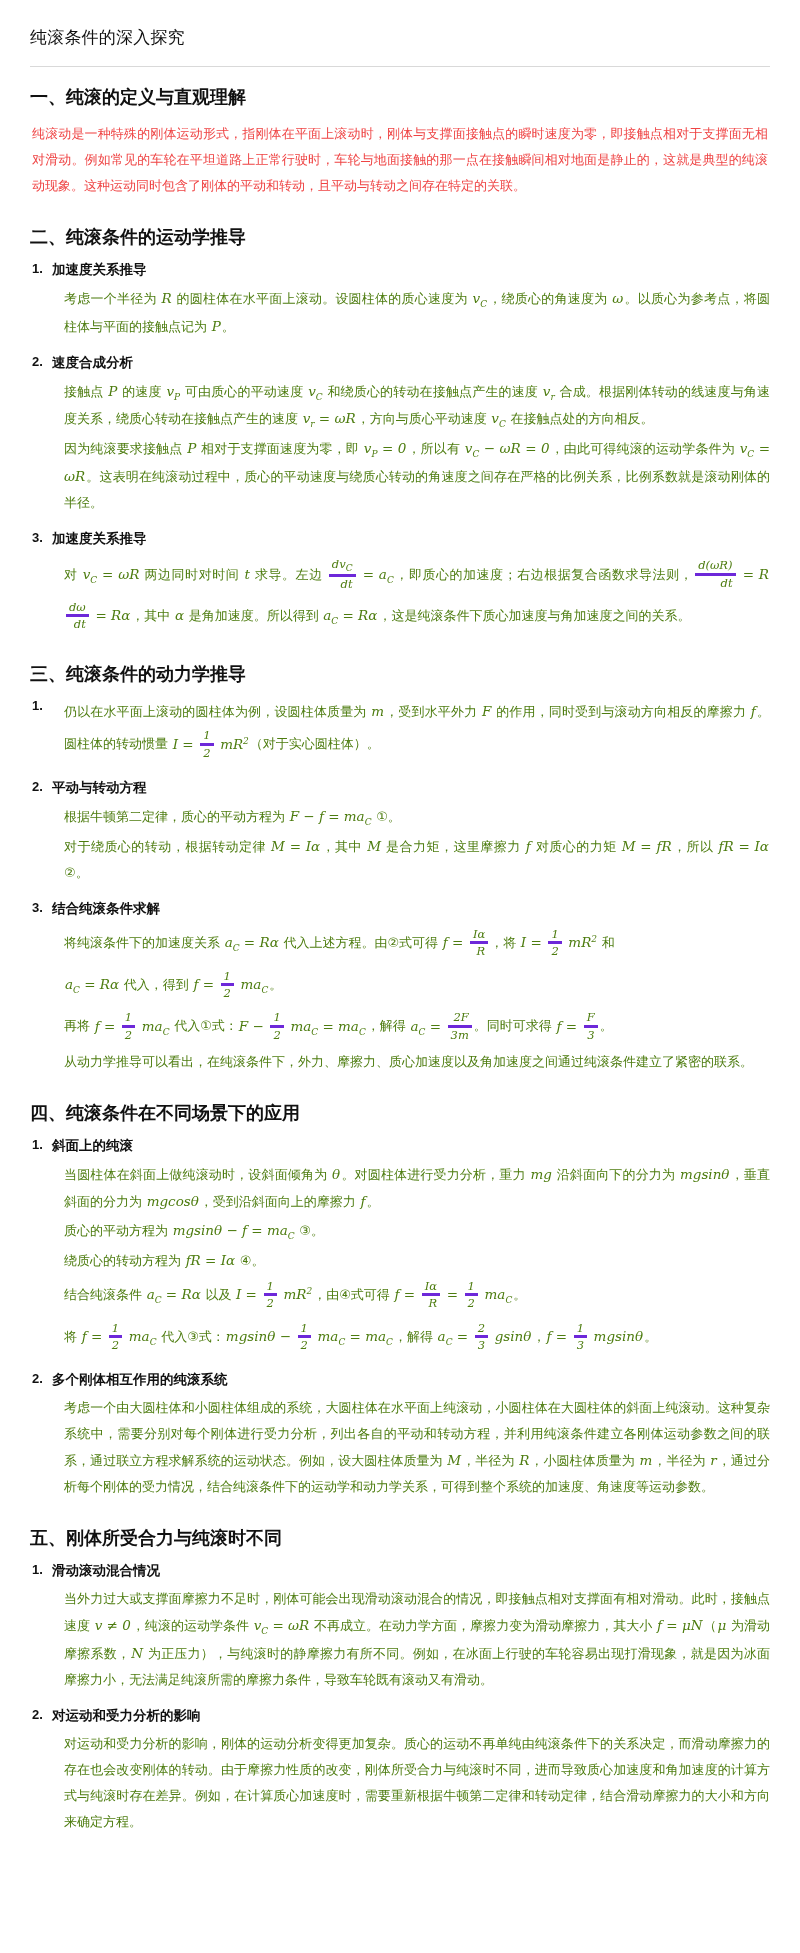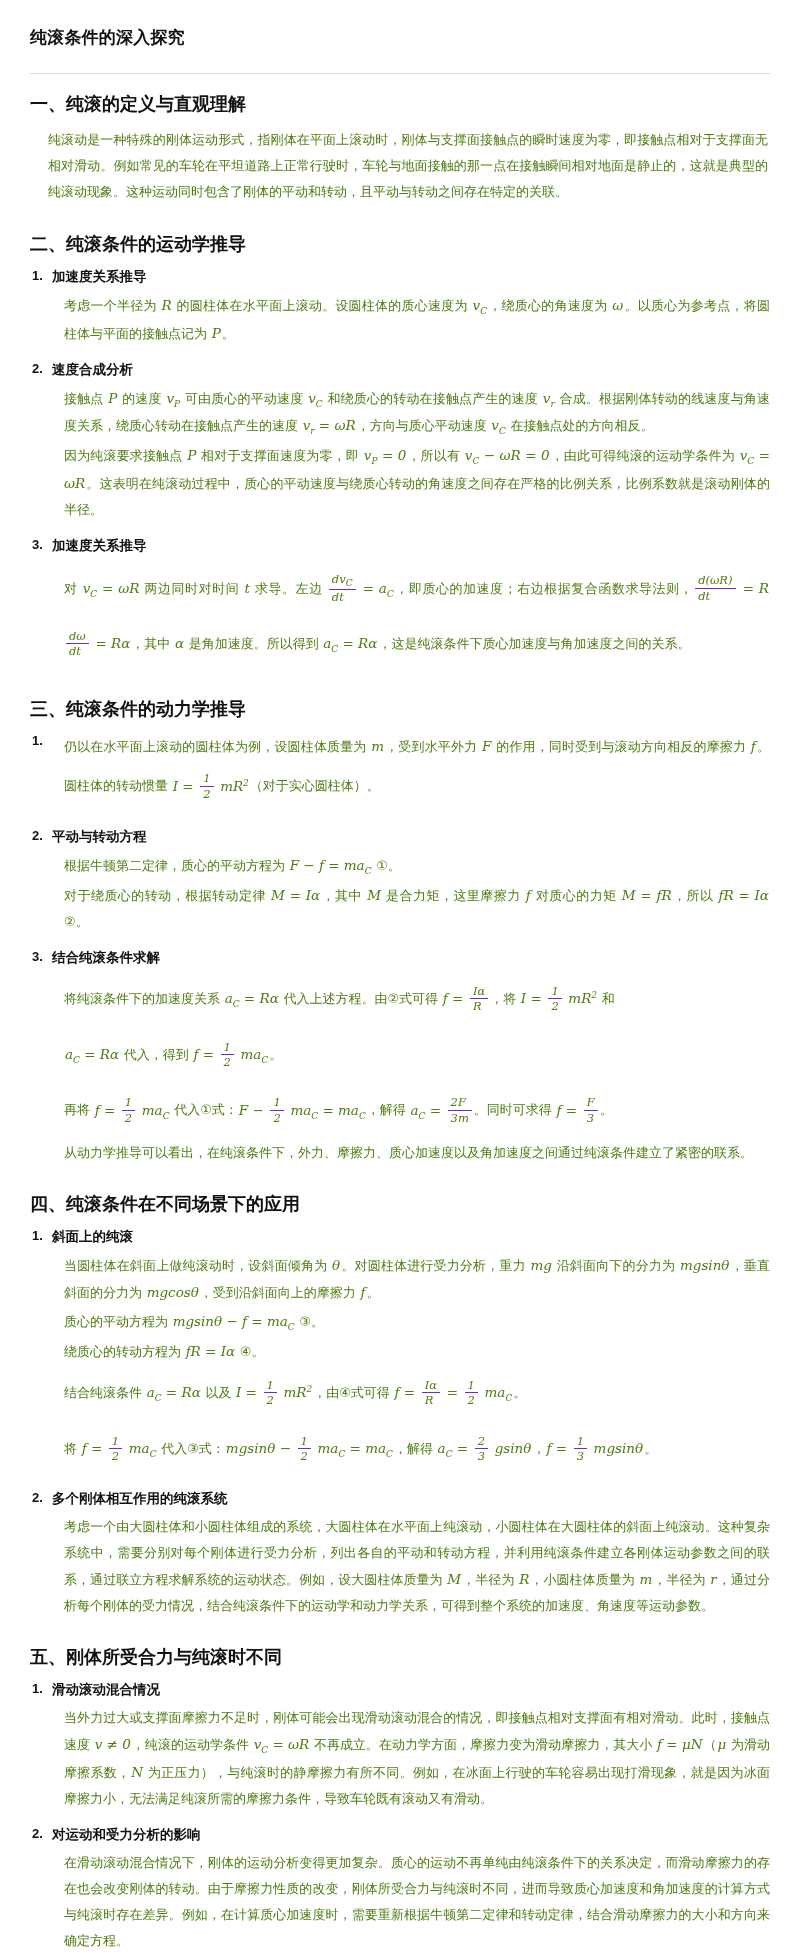--- a/index.html
+++ b/index.html
@@ -12,47 +12,46 @@
     font-family: "Liberation Sans", "DejaVu Sans", sans-serif;
     color: #1a1a1a;
   }
   .page {
     width: 800px;
     box-sizing: border-box;
     padding: 26px 30px 34px 30px;
   }
   .doc-title {
     font-size: 17px;
-    font-weight: bold;
-    color: #111;
-    margin: 0 0 24px 0;
+    font-weight: normal;
+    color: #111;
+    margin: 0 0 17px 0;
     letter-spacing: 0.2px;
   }
   .title-rule {
     height: 1px;
     background: #d9d9d9;
     margin: 8px 0 18px 0;
   }
   h2.section-title {
     font-size: 18px;
     font-weight: bold;
     color: #111;
     margin: 26px 0 12px 0;
   }
   h2.section-title:first-of-type {
     margin-top: 10px;
   }
   .intro-para {
     font-size: 13px;
     line-height: 2.0;
     text-align: justify;
-    margin: 0 0 4px 16px;
-    color: #4d7c0f;
+    margin: 0 0 4px 0;
+    color: #ef4444;
     padding: 0 2px;
-    font-family: Liberation Mono, monospace;
   }
   ol.items {
     list-style: none;
     counter-reset: item;
     margin: 0;
     padding: 0;
   }
   ol.items > li {
     counter-increment: item;
     position: relative;
@@ -87,36 +86,36 @@
   
   .m {
     font-family: "DejaVu Serif", "Liberation Serif", serif;
     font-style: italic;
     font-size: 13.5px;
     padding: 0 1px;
   }
   .frac {
     display: inline-block;
     vertical-align: middle;
-    text-align: left;
+    text-align: right;
     font-family: "DejaVu Serif", "Liberation Serif", serif;
     font-style: italic;
     font-size: 11.5px;
     line-height: 1.25;
-    margin: 12px 2px;
+    margin: 4px 2px;
     position: relative;
     top: -1px;
   }
   .frac .num {
     display: block;
     padding: 0 3px;
   }
   .frac .den {
     display: block;
-    border-top: 1px solid #6d28d9;
+    border-top: 3px solid #6d28d9;
     padding: 0 3px;
   }
   sup.exp {
     font-family: "DejaVu Serif", "Liberation Serif", serif;
     font-style: italic;
     font-size: 9px;
   }
   sub.sb {
     font-family: "DejaVu Serif", "Liberation Serif", serif;
     font-style: italic;
@@ -206,18 +205,18 @@
   <ol class="items">
     <li>
       <div class="item-head">滑动滚动混合情况</div>
       <div class="item-body">
         <p>当外力过大或支撑面摩擦力不足时，刚体可能会出现滑动滚动混合的情况，即接触点相对支撑面有相对滑动。此时，接触点速度 <span class="m">v ≠ 0</span>，纯滚的运动学条件 <span class="m">v<sub class="sb">C</sub> = ωR</span> 不再成立。在动力学方面，摩擦力变为滑动摩擦力，其大小 <span class="m">f = μN</span>（<span class="m">μ</span> 为滑动摩擦系数，<span class="m">N</span> 为正压力），与纯滚时的静摩擦力有所不同。例如，在冰面上行驶的车轮容易出现打滑现象，就是因为冰面摩擦力小，无法满足纯滚所需的摩擦力条件，导致车轮既有滚动又有滑动。</p>
       </div>
     </li>
     <li>
       <div class="item-head">对运动和受力分析的影响</div>
       <div class="item-body">
-        <p>在滑动滚动混合情况下，刚体的运动分析变得更加复杂。质心的运动不再单纯由纯滚条件下的关系决定，而滑动摩擦力的存在也会改变刚体的转动。由于摩擦力性质的改变，刚体所受合力与纯滚时不同，进而导致质心加速度和角加速度的计算方式与纯滚时存在差异。例如，在计算质心加速度时，需要重新根据牛顿第二定律和转动定律，结合滑动摩擦力的大小和方向来确定方程。</p>
+        <p>对运动和受力分析的影响，刚体的运动分析变得更加复杂。质心的运动不再单纯由纯滚条件下的关系决定，而滑动摩擦力的存在也会改变刚体的转动。由于摩擦力性质的改变，刚体所受合力与纯滚时不同，进而导致质心加速度和角加速度的计算方式与纯滚时存在差异。例如，在计算质心加速度时，需要重新根据牛顿第二定律和转动定律，结合滑动摩擦力的大小和方向来确定方程。</p>
       </div>
     </li>
   </ol>
 
 </div>
 
 </body></html>

